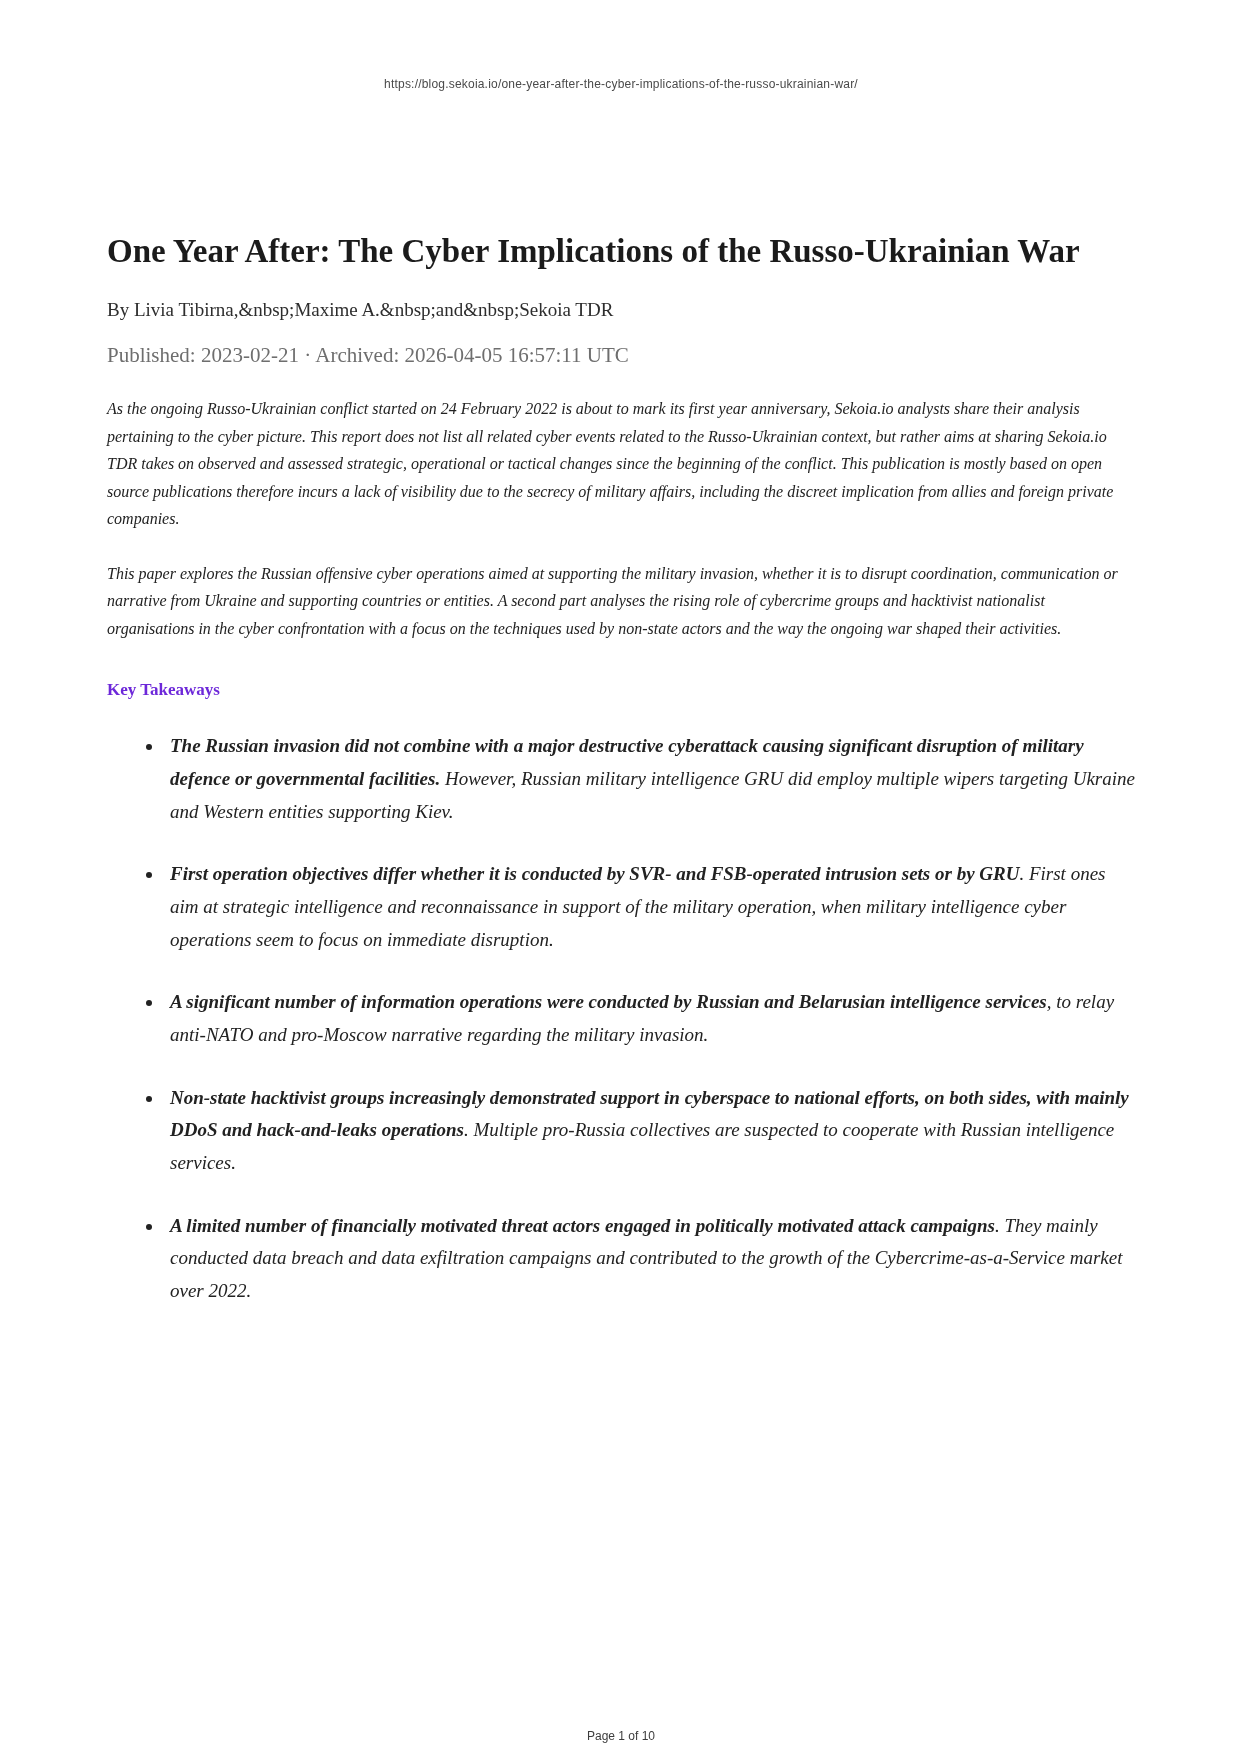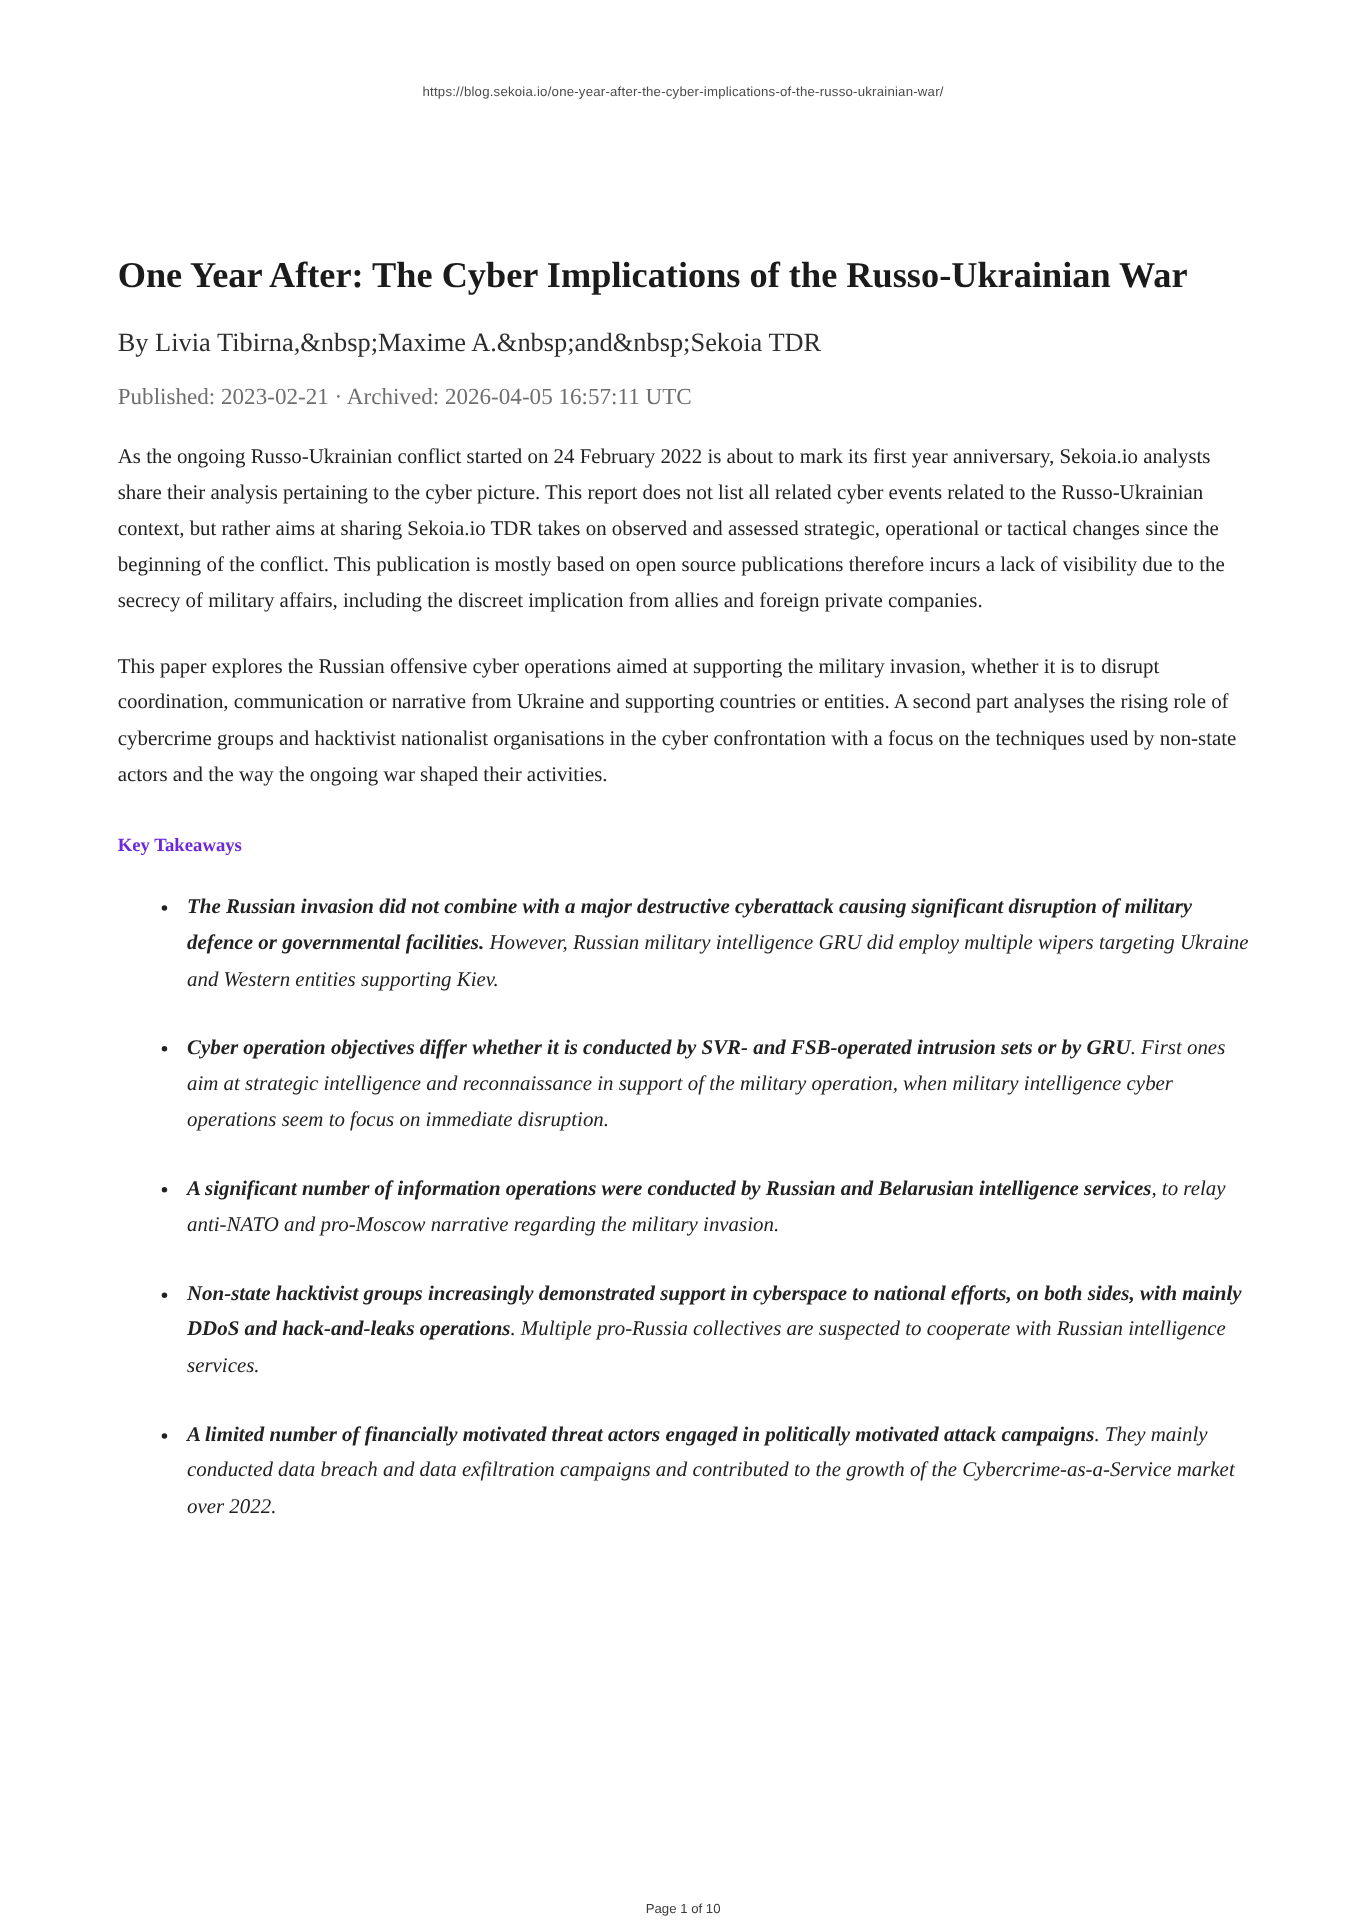--- a/index.html
+++ b/index.html
@@ -39,33 +39,34 @@
   h1.article-title{
     margin-top:134px;
     max-width:985px;
     font-size:33px;
     line-height:1.55;
     font-weight:700;
     color:#1b1b1b;
   }
   p.byline{
     margin-top:22px;
-    font-size:24px;
+    font-size:19px;
     color:#2d2d2d;
   }
   p.meta{
     margin-top:22px;
     font-size:21px;
     color:var(--meta_text);
   }
   p.body-para{
     margin-top:27px;
-    font-size:19px;
+    font-size:16px;
     line-height:1.72;
     color:var(--body_text);
+    font-style:italic;
   }
   h2.takeaways-heading{
     margin-top:38px;
     font-size:17px;
     font-weight:700;
     color:#6d28d9;
   }
   ul.takeaways{
     margin-top:30px;
     padding-left:57px;
@@ -120,21 +121,21 @@
     <p class="meta">Published: 2023-02-21 · Archived: 2026-04-05 16:57:11 UTC</p>
 
     <p class="body-para">As the ongoing Russo-Ukrainian conflict started on 24 February 2022 is about to mark its first year anniversary, Sekoia.io analysts share their analysis pertaining to the cyber picture. This report does not list all related cyber events related to the Russo-Ukrainian context, but rather aims at sharing Sekoia.io TDR takes on observed and assessed strategic, operational or tactical changes since the beginning of the conflict. This publication is mostly based on open source publications therefore incurs a lack of visibility due to the secrecy of military affairs, including the discreet implication from allies and foreign private companies.</p>
 
     <p class="body-para">This paper explores the Russian offensive cyber operations aimed at supporting the military invasion, whether it is to disrupt coordination, communication or narrative from Ukraine and supporting countries or entities. A second part analyses the rising role of cybercrime groups and hacktivist nationalist organisations in the cyber confrontation with a focus on the techniques used by non-state actors and the way the ongoing war shaped their activities.</p>
 
     <h2 class="takeaways-heading">Key Takeaways</h2>
 
     <ul class="takeaways">
       <li><span class="b">The Russian invasion did not combine with a major destructive cyberattack causing significant disruption of military defence or governmental facilities.</span><span> However, Russian military intelligence GRU did employ multiple wipers targeting Ukraine and Western entities supporting Kiev.</span></li>
-      <li><span class="b">Cyber operation objectives differ whether it is conducted by SVR- and FSB-operated intrusion sets or by GRU</span><span>. First ones aim at strategic intelligence and reconnaissance in support of the military operation, when military intelligence cyber operations seem to focus on immediate disruption.</span></li>
+      <li><span class="b">First operation objectives differ whether it is conducted by SVR- and FSB-operated intrusion sets or by GRU</span><span>. First ones aim at strategic intelligence and reconnaissance in support of the military operation, when military intelligence cyber operations seem to focus on immediate disruption.</span></li>
       <li><span class="b">A significant number of information operations were conducted by Russian and Belarusian intelligence services</span><span>, to relay anti-NATO and pro-Moscow narrative regarding the military invasion.</span></li>
       <li><span class="b">Non-state hacktivist groups increasingly demonstrated support in cyberspace to national efforts, on both sides, with mainly DDoS and hack-and-leaks operations</span><span>. Multiple pro-Russia collectives are suspected to cooperate with Russian intelligence services.</span></li>
       <li><span class="b">A limited number of financially motivated threat actors engaged in politically motivated attack campaigns</span><span>. They mainly conducted data breach and data exfiltration campaigns and contributed to the growth of the Cybercrime-as-a-Service market over 2022.</span></li>
     </ul>
 
   </main>
 
   <footer class="page-footer">
     <span class="page-number">Page 1 of 10</span>
   </footer>

